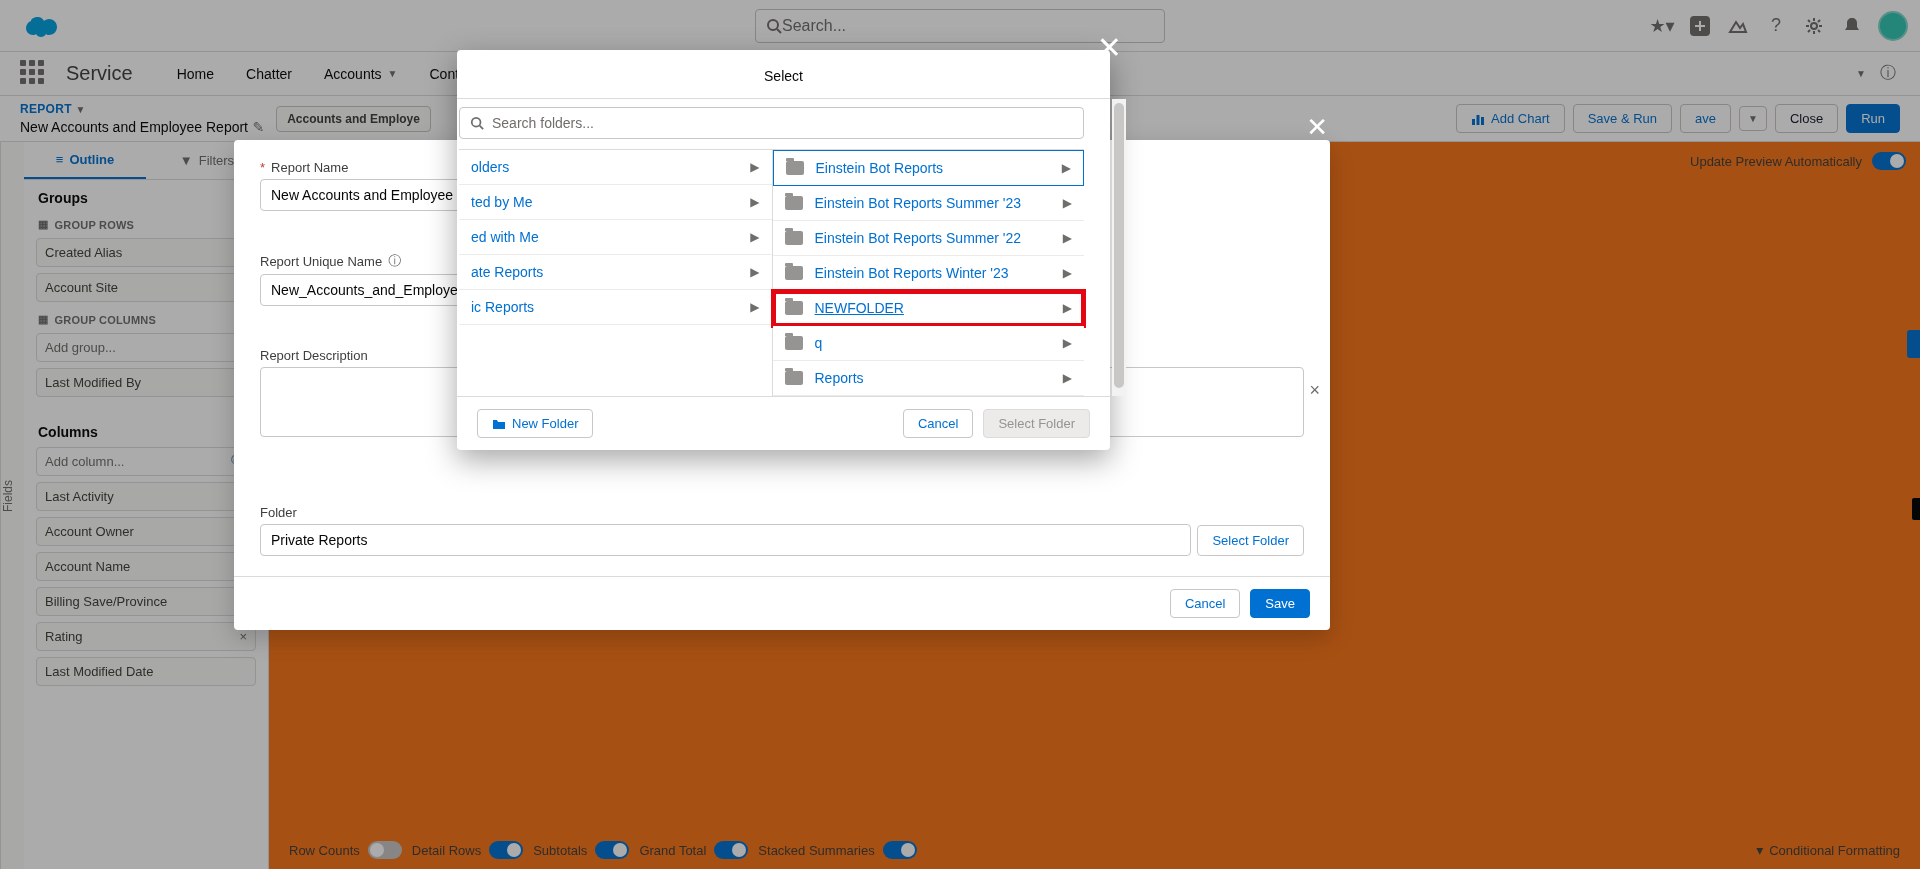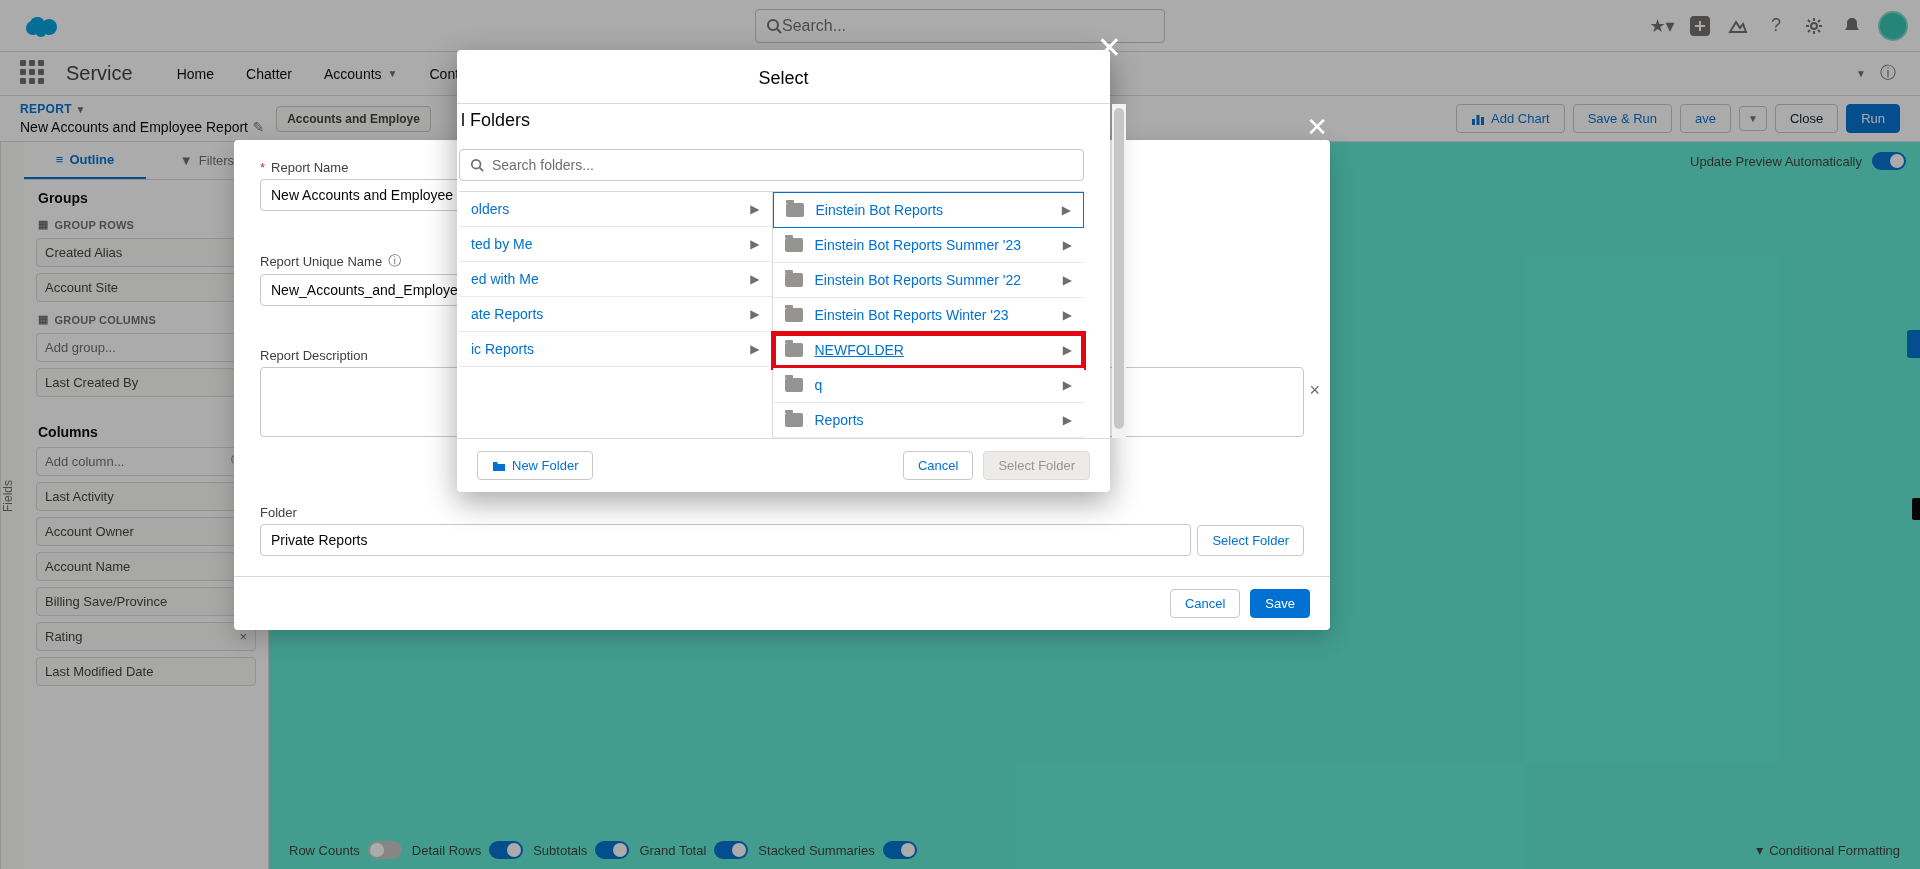--- a/index.html
+++ b/index.html
@@ -41,21 +41,21 @@
 .sp-tabs { display: flex; border-bottom: 1px solid #dddbda; }
 .sp-tab { flex: 1; font-size: 13px; padding: 10px 8px; color: #706e6b; display: flex; align-items: center; gap: 6px; justify-content: center; }
 .sp-tab.active { color: #0070d2; font-weight: 700; border-bottom: 2px solid #0070d2; }
 .sp-section { padding: 10px 14px 4px; }
 .sp-section h4 { font-size: 14px; font-weight: 700; color: #080707; display: flex; align-items: center; justify-content: space-between; }
 .sp-sub { font-size: 11px; color: #706e6b; padding: 8px 14px 4px; display: flex; align-items: center; gap: 6px; font-weight: 700; letter-spacing: .2px; }
 .pill { margin: 3px 12px; border: 1px solid #dddbda; border-radius: 4px; padding: 6px 8px; font-size: 13px; color: #3e3e3c; background: #fafaf9; display: flex; align-items: center; justify-content: space-between; }
 .pill .x { color: #706e6b; }
 .pill.ghost { color: #706e6b; background: #fff; border-style: solid; border-color: #dddbda; }
 
-.canvas { flex: 1; background: #5eead4; position: relative; }
+.canvas { flex: 1; background: #f97316; position: relative; }
 .preview-bar { position: absolute; right: 14px; top: 10px; font-size: 13px; color: #3e3e3c; display: flex; align-items: center; gap: 10px; }
 .toggle { width: 34px; height: 18px; border-radius: 9px; background: #0070d2; position: relative; }
 .toggle::after { content: ""; position: absolute; width: 14px; height: 14px; background: #fff; border-radius: 50%; top: 2px; right: 2px; }
 .toggle.off { background: #c9c7c5; } .toggle.off::after { right: auto; left: 2px; }
 .canvas-footer { position: absolute; bottom: 10px; left: 20px; right: 20px; display: flex; align-items: center; gap: 10px; font-size: 13px; color: #3e3e3c; }
 .cf-item { display: flex; align-items: center; gap: 8px; }
 .cf-right { margin-left: auto; display: flex; align-items: center; gap: 6px; }
 
 
 .scrim { position: absolute; inset: 0; background: rgba(15,15,15,.35); }
@@ -70,21 +70,21 @@
 .sd-textarea { height: 70px; resize: none; }
 .sd-folder-row { grid-column: 1 / span 2; display: flex; align-items: flex-end; gap: 6px; }
 .sd-folder-row .fcol { flex: 1; }
 .sd-select-folder-btn { border: 1px solid #c9c7c5; border-radius: 4px; padding: 7px 14px; color: #0070d2; background: #fff; font-size: 13px; }
 .sd-delete-x { position: absolute; right: 10px; top: 240px; color: #706e6b; font-size: 18px; }
 .sd-footer { border-top: 1px solid #dddbda; padding: 12px 20px; display: flex; justify-content: flex-end; gap: 10px; }
 
 
 .picker { position: absolute; top: 50px; left: 457px; width: 653px; background: #fff; border-radius: 4px; box-shadow: 0 10px 30px rgba(0,0,0,.35); display: flex; flex-direction: column; }
 .picker-close-x { position: absolute; top: -20px; right: -12px; color: #fff; font-size: 30px; font-weight: 300; }
-.picker h2 { text-align: center; font-size: 18px; font-weight: 400; padding: 18px 0 14px; color: #080707; }
+.picker h2 { text-align: center; font-size: 14px; font-weight: 400; padding: 18px 0 14px; color: #080707; }
 .picker-divider { height: 1px; background: #dddbda; }
 .picker-section-title { font-size: 18px; padding: 6px 0 10px 2px; color: #080707; }
 .picker-body { padding: 0 26px 0 2px; display: flex; flex-direction: column; position: relative; }
 .picker-search { margin: 8px 0 10px 0; border: 1px solid #c9c7c5; border-radius: 4px; padding: 7px 10px; display: flex; align-items: center; gap: 8px; color: #706e6b; font-size: 14px; }
 .folder-cols { display: flex; border-top: 1px solid #dddbda; min-height: 240px; background: #fafaf9; }
 .fcol-list { width: 50%; background: #fff; }
 .fcol-list.right { border-left: 1px solid #dddbda; }
 .frow { display: flex; align-items: center; gap: 12px; padding: 9px 12px; border-bottom: 1px solid #ecebea; font-size: 14px; color: #0070d2; background: #fff; position: relative; justify-content: space-between; }
 .frow .chev { margin-left: auto; color: #706e6b; font-size: 12px; }
 .frow.selected { border: 1px solid #0070d2; }
@@ -233,21 +233,21 @@
         <span>Created Alias</span>
       </div>
     <div class="pill">
         <span>Account Site</span>
       </div>
     <div class="sp-sub">▦ <span>GROUP COLUMNS</span></div>
     <div class="pill ghost">
         <span>Add group...</span>
       </div>
     <div class="pill">
-        <span>Last Created By</span>
+        <span>Last Modified By</span>
       </div>
     <div style="height:14px"></div>
     <div class="sp-section">
         <h4>Columns</h4>
       </div>
     <div class="pill ghost">
         <span>Add column...</span>
         <span style="color:#706e6b">🔍</span>
       </div>
     <div class="pill">
@@ -347,21 +347,20 @@
     <button class="btn">Cancel</button>
     <button class="btn btn-primary">Save</button>
   </div>
 </div>
 
 <div class="picker">
   <div class="picker-close-x">✕</div>
   <h2>Select</h2>
   <div class="picker-divider"></div>
   <div class="picker-body">
-    <div class="picker-section-title"><span>l&nbsp;</span><span>Folders</span></div>
     <div class="picker-search">
       <svg width="14" height="14" viewBox="0 0 16 16">
           <circle cx="7" cy="7" r="5" fill="none" stroke="#706e6b" stroke-width="2"></circle>
           <line x1="11" y1="11" x2="15" y2="15" stroke="#706e6b" stroke-width="2"></line>
         </svg>
       <span>Search folders...</span>
     </div>
     <div class="folder-cols">
       <div class="fcol-list">
         <div class="frow">

